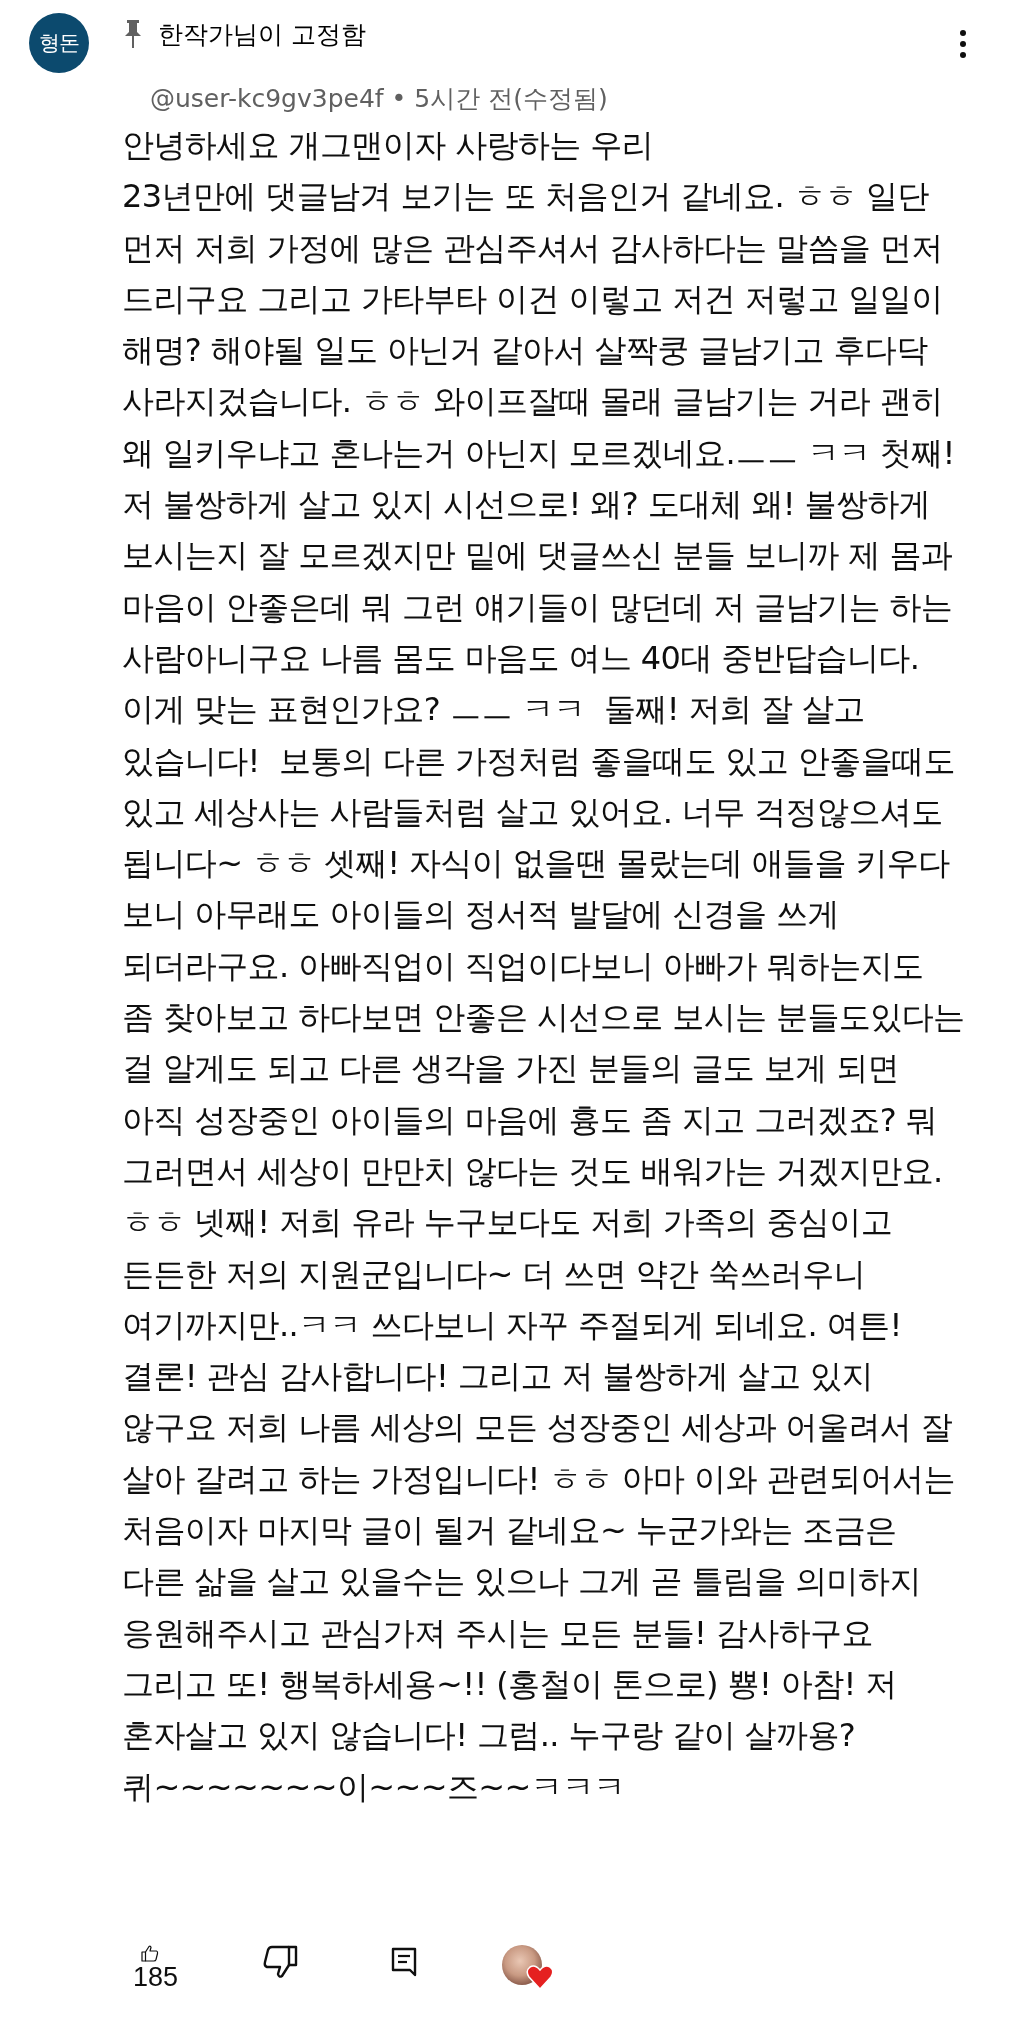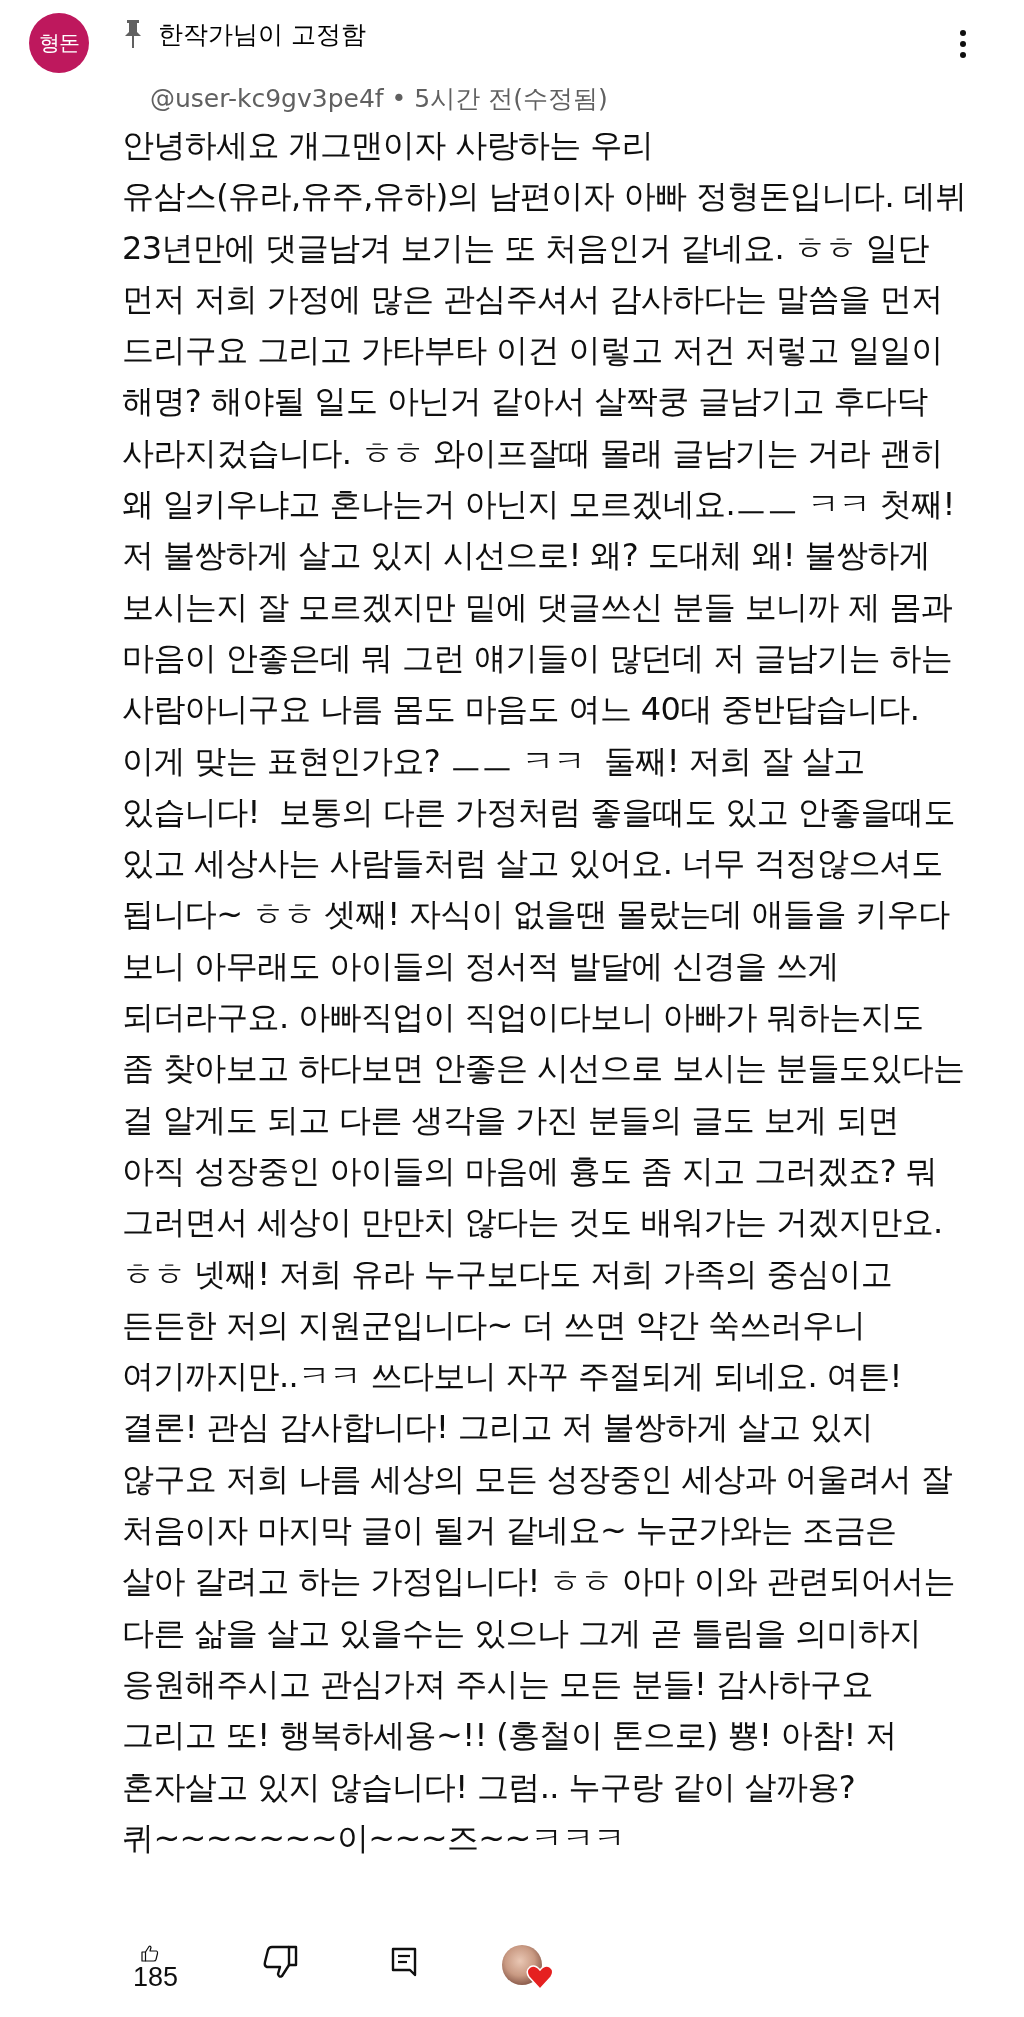--- a/index.html
+++ b/index.html
@@ -15,21 +15,21 @@
     font-family: "DejaVu Sans", "Liberation Sans", sans-serif;
     color: #0f0f0f;
   }
   .avatar {
     position: absolute;
     left: 29px;
     top: 13px;
     width: 60px;
     height: 60px;
     border-radius: 50%;
-    background: #be185d;
+    background: #0c4a6e;
     color: #ffffff;
     display: flex;
     align-items: center;
     justify-content: center;
     font-size: 21px;
     letter-spacing: -1px;
   }
   .pinned-row {
     position: absolute;
     left: 122px;
@@ -162,21 +162,20 @@
   </div>
 
   <div class="meta-row">
     <span>@user-kc9gv3pe4f</span>
     <span class="sep">•</span>
     <span>5시간 전(수정됨)</span>
   </div>
 
   <div class="body">
     <span class="line">안녕하세요 개그맨이자 사랑하는 우리</span>
-    <span class="line">유삼스(유라,유주,유하)의 남편이자 아빠 정형돈입니다. 데뷔</span>
     <span class="line">23년만에 댓글남겨 보기는 또 처음인거 같네요. ㅎㅎ 일단</span>
     <span class="line">먼저 저희 가정에 많은 관심주셔서 감사하다는 말씀을 먼저</span>
     <span class="line">드리구요 그리고 가타부타 이건 이렇고 저건 저렇고 일일이</span>
     <span class="line">해명? 해야될 일도 아닌거 같아서 살짝쿵 글남기고 후다닥</span>
     <span class="line">사라지겄습니다. ㅎㅎ 와이프잘때 몰래 글남기는 거라 괜히</span>
     <span class="line">왜 일키우냐고 혼나는거 아닌지 모르겠네요.ㅡㅡ ㅋㅋ 첫째!</span>
     <span class="line">저 불쌍하게 살고 있지 시선으로! 왜? 도대체 왜! 불쌍하게</span>
     <span class="line">보시는지 잘 모르겠지만 밑에 댓글쓰신 분들 보니까 제 몸과</span>
     <span class="line">마음이 안좋은데 뭐 그런 얘기들이 많던데 저 글남기는 하는</span>
     <span class="line">사람아니구요 나름 몸도 마음도 여느 40대 중반답습니다.</span>
@@ -188,22 +187,22 @@
     <span class="line">되더라구요. 아빠직업이 직업이다보니 아빠가 뭐하는지도</span>
     <span class="line">좀 찾아보고 하다보면 안좋은 시선으로 보시는 분들도있다는</span>
     <span class="line">걸 알게도 되고 다른 생각을 가진 분들의 글도 보게 되면</span>
     <span class="line">아직 성장중인 아이들의 마음에 흉도 좀 지고 그러겠죠? 뭐</span>
     <span class="line">그러면서 세상이 만만치 않다는 것도 배워가는 거겠지만요.</span>
     <span class="line">ㅎㅎ 넷째! 저희 유라 누구보다도 저희 가족의 중심이고</span>
     <span class="line">든든한 저의 지원군입니다~ 더 쓰면 약간 쑥쓰러우니</span>
     <span class="line">여기까지만..ㅋㅋ 쓰다보니 자꾸 주절되게 되네요. 여튼!</span>
     <span class="line">결론! 관심 감사합니다! 그리고 저 불쌍하게 살고 있지</span>
     <span class="line">않구요 저희 나름 세상의 모든 성장중인 세상과 어울려서 잘</span>
+    <span class="line">살아 갈려고 하는 가정입니다! ㅎㅎ 아마 이와 관련되어서는</span>
     <span class="line">처음이자 마지막 글이 될거 같네요~ 누군가와는 조금은</span>
-    <span class="line">살아 갈려고 하는 가정입니다! ㅎㅎ 아마 이와 관련되어서는</span>
     <span class="line">다른 삶을 살고 있을수는 있으나 그게 곧 틀림을 의미하지</span>
     <span class="line">응원해주시고 관심가져 주시는 모든 분들! 감사하구요</span>
     <span class="line">그리고 또! 행복하세용~!! (홍철이 톤으로) 뿅! 아참! 저</span>
     <span class="line">혼자살고 있지 않습니다! 그럼.. 누구랑 같이 살까용?</span>
     <span class="line">퀴~~~~~~~이~~~즈~~ㅋㅋㅋ</span>
   </div>
 
   <div class="actions">
     <div class="action like-btn">
       <svg width="36" height="34" viewBox="0 0 36 34">

